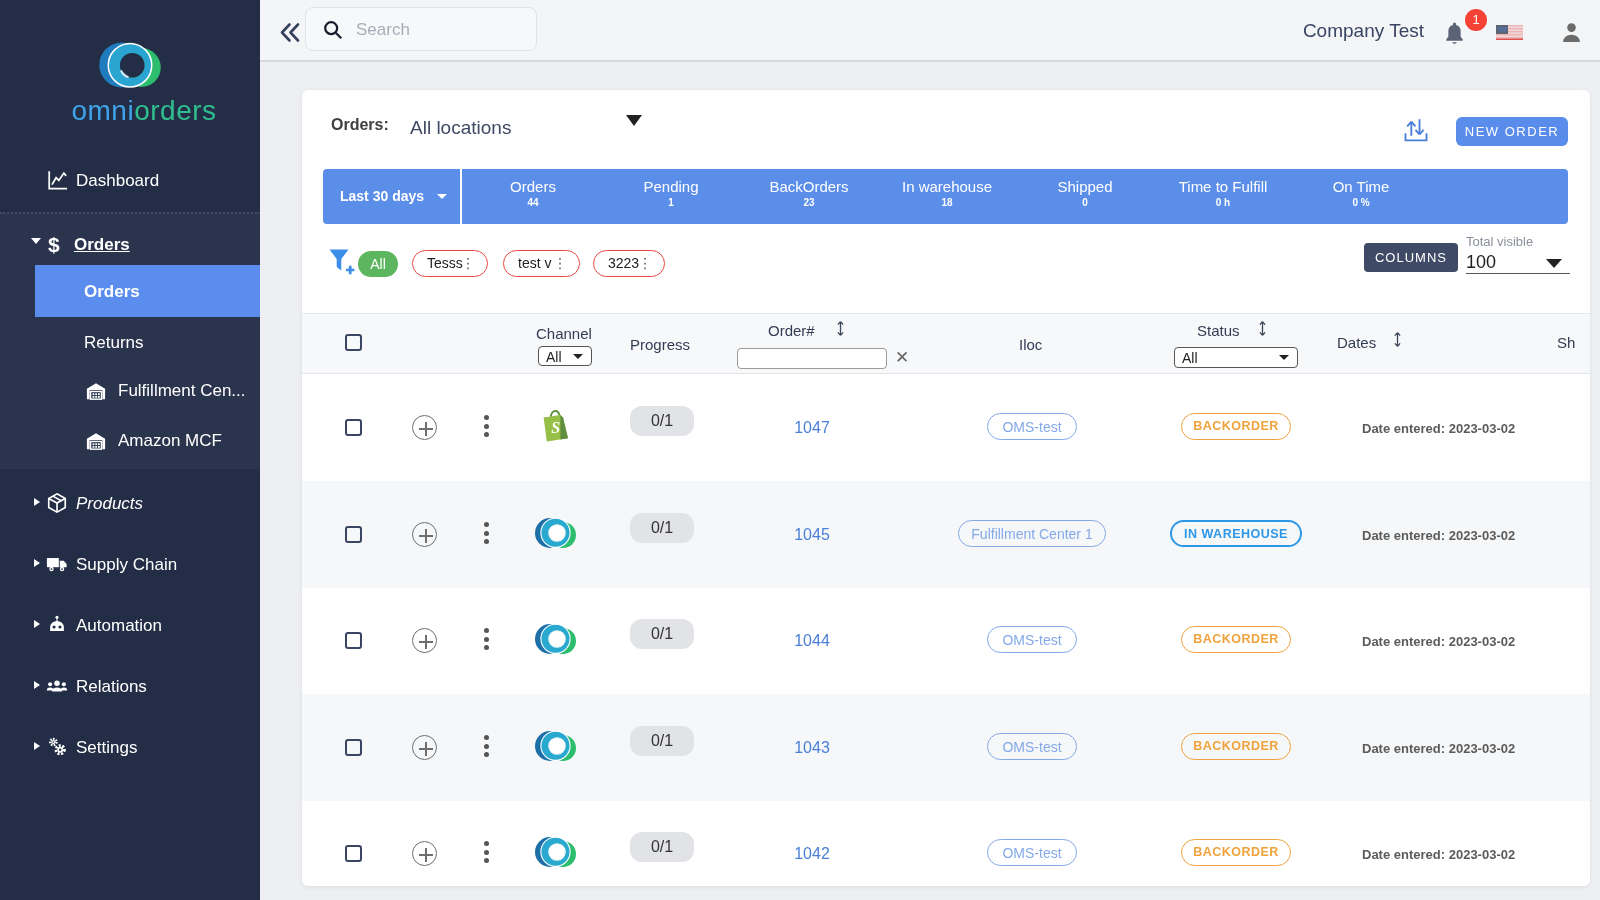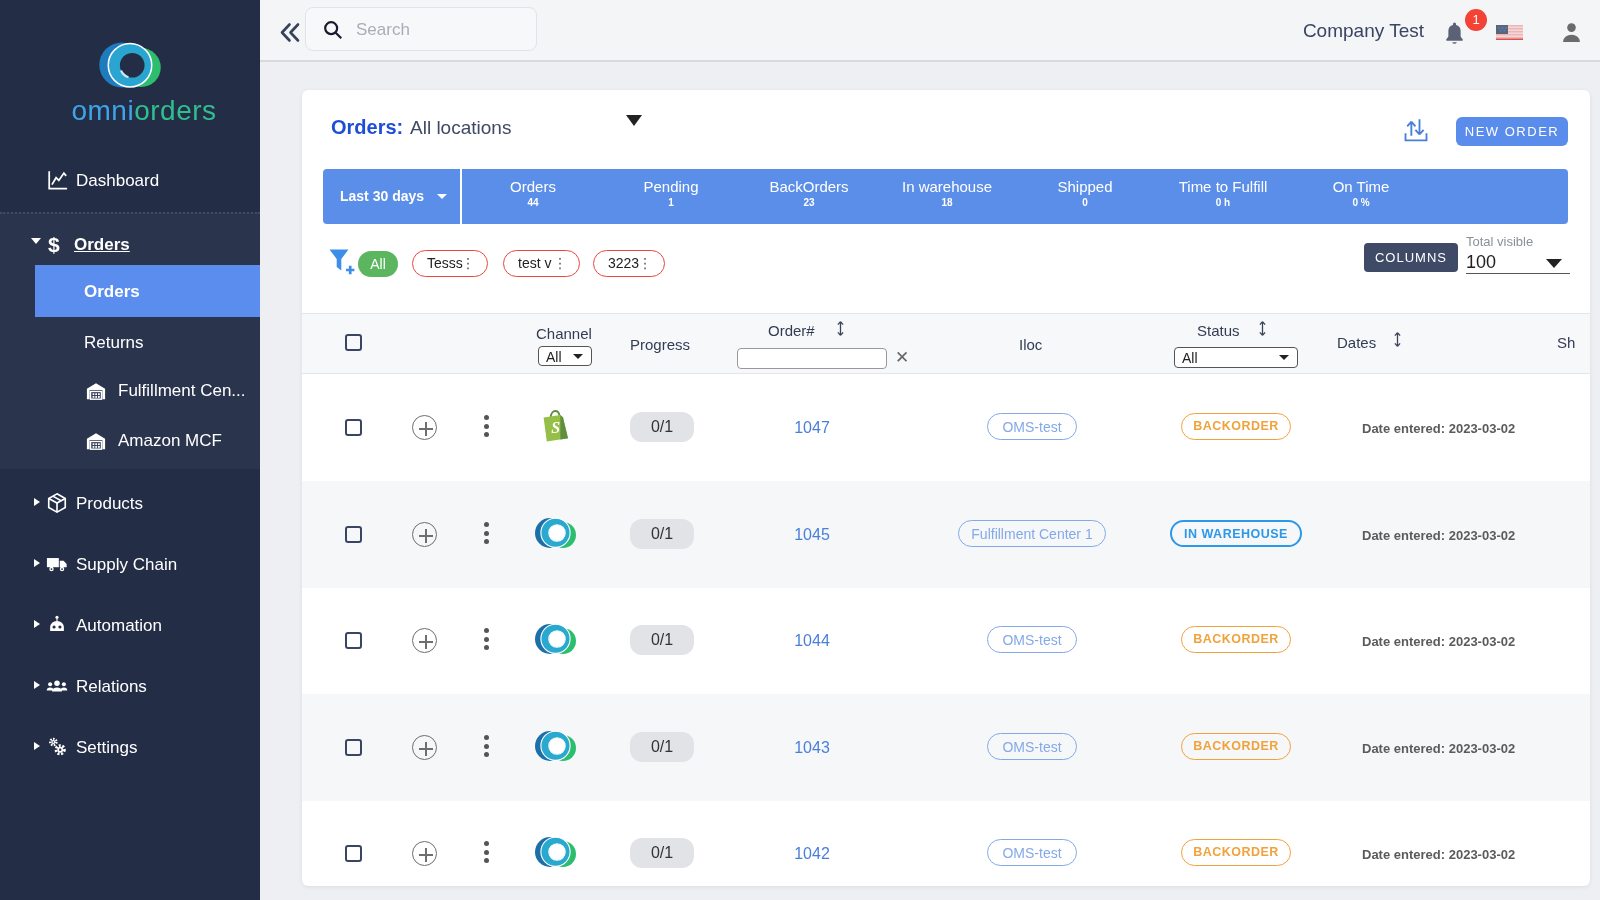--- a/index.html
+++ b/index.html
@@ -24,21 +24,21 @@
 
   
   #topbar { position:absolute; left:260px; top:0; width:1340px; height:62px; background:#f4f5f7; border-bottom:2px solid #d8d9dd; z-index:4; }
   
   #searchbox { position:absolute; left:45px; top:7px; width:232px; height:44px; border:1px solid #e2e3e8; border-radius:8px; background:#f7f8fa;padding-left:45px; }
   #searchbox .ph { position:absolute; left:90px; top:12px; font-size:17px; color:#a9adb8; }
   #companyname { position:absolute; right:176px; top:20px; font-size:19px; color:#3a4563; }
 
   
   #card { position:absolute; left:302px; top:90px; width:1288px; height:796px; background:#fff; border-radius:6px; box-shadow:0 1px 4px rgba(0,0,0,0.08); z-index:3; overflow:hidden; }
-  #hdr-orders { position:absolute; left:29px; top:26px; font-size:20px; font-weight:bold; color:#1d4ed8; }
+  #hdr-orders { position:absolute; left:29px; top:26px; font-size:16px; font-weight:bold; color:#404040; }
   #hdr-loc { position:absolute; left:108px; top:27px; font-size:19px; color:#3f4963; }
   #hdr-caret { position:absolute; left:324px; top:25px; width:0; height:0; border-left:8px solid transparent; border-right:8px solid transparent; border-top:11px solid #222; }
   #neworder { position:absolute; left:1154px; top:27px; width:112px; height:29px; background:#5a8ceb; border-radius:6px; color:#fff; font-size:13px; letter-spacing:1.5px; text-align:center; line-height:29px; }
 
   
   #statsbar { position:absolute; left:21px; top:79px; width:1245px; height:55px; background:#5b8ee9; border-radius:4px; color:#fff; }
   #lastdays { position:absolute; left:0; top:0; width:139px; height:55px; border-right:2px solid #fff; }
   #lastdays .t { position:absolute; left:17px; top:19px; font-size:14px; font-weight:bold; }
   #lastdays .c { position:absolute; left:114px; top:25px; width:0; height:0; border-left:5px solid transparent; border-right:5px solid transparent; border-top:5px solid #fff; }
   .stat { position:absolute; top:0; width:138px; height:55px; text-align:center; }
@@ -67,21 +67,21 @@
 
   
   .trow { position:absolute; left:0; width:1288px; height:107px; }
   .trow.alt { background:#f6f7f9; }
   .row-cbx { left:43px; top:45px; }
   .plus-circ { position:absolute; left:110px; top:41px; width:25px; height:25px; border:1.5px solid #6e6e6e; border-radius:50%; }
   .plus-circ:before { content:""; position:absolute; left:11.5px; top:5.5px; width:2px; height:14px; background:#6e6e6e; }
   .plus-circ:after { content:""; position:absolute; left:5.5px; top:11.5px; width:14px; height:2px; background:#6e6e6e; }
   .kebab-dots { position:absolute; left:182px; top:40px; width:4px; height:26px; }
   .kebab-dots i { position:absolute; left:0; width:5px; height:5px; border-radius:50%; background:#555; }
-  .prog { position:absolute; left:328px; top:38px; width:64px; height:30px; background:#e2e3e6; border-radius:12px; text-align:center; line-height:30px; font-size:16px; color:#333; }
+  .prog { position:absolute; left:328px; top:32px; width:64px; height:30px; background:#e2e3e6; border-radius:12px; text-align:center; line-height:30px; font-size:16px; color:#333; }
   .olink { position:absolute; left:460px; top:45px; width:100px; text-align:center; font-size:16px; color:#4a7fd9; }
   .ilocpill { position:absolute; top:39px; height:27px; border:1px solid #84a9e8; border-radius:14px; color:#84a9e8; font-size:14px; text-align:center; }
   .statuspill { position:absolute; top:39px; height:27px; border-radius:14px; font-size:12.5px; font-weight:bold; letter-spacing:0.5px; text-align:center; }
   .statuspill.bo { border:1.5px solid #f0a33c; color:#f0a33c; }
   .statuspill.iw { border:2px solid #2d97e8; color:#2d97e8; }
   .datetxt { position:absolute; left:1060px; top:47px; font-size:13px; font-weight:bold; color:#5b5b5b; }
 </style>
 </head>
 <body>
 
@@ -136,21 +136,21 @@
         <rect x="7.2" y="12.5" width="2" height="2"></rect>
         <rect x="10.2" y="12.5" width="2" height="2"></rect>
         <rect x="13.2" y="12.5" width="2" height="2"></rect>
         <rect x="7.2" y="15.5" width="2" height="2"></rect>
         <rect x="10.2" y="15.5" width="2" height="2"></rect>
         <rect x="13.2" y="15.5" width="2" height="2"></rect>
       </g>
     </svg>
   <div class="sub-label" style="left:118px; top:431px;">Amazon MCF</div>
 
-  <div class="nav-item" style="top:492px;">
+  <div class="nav-item" style="top:492px;font-style:italic;">
     <div class="nav-caret"></div>
     <svg class="nav-icon" viewBox="0 0 24 24" fill="none" stroke="#fff" stroke-width="1.8">
         <path d="M12 2 L21 7 V17 L12 22 L3 17 V7 Z"></path>
         <path d="M3 7 L12 12 L21 7"></path>
         <path d="M12 12 V22"></path>
         <path d="M7.5 4.5 L16.5 9.5"></path>
       </svg>
     <span class="nav-label">Products</span>
   </div>
   <div class="nav-item" style="top:553px;">

